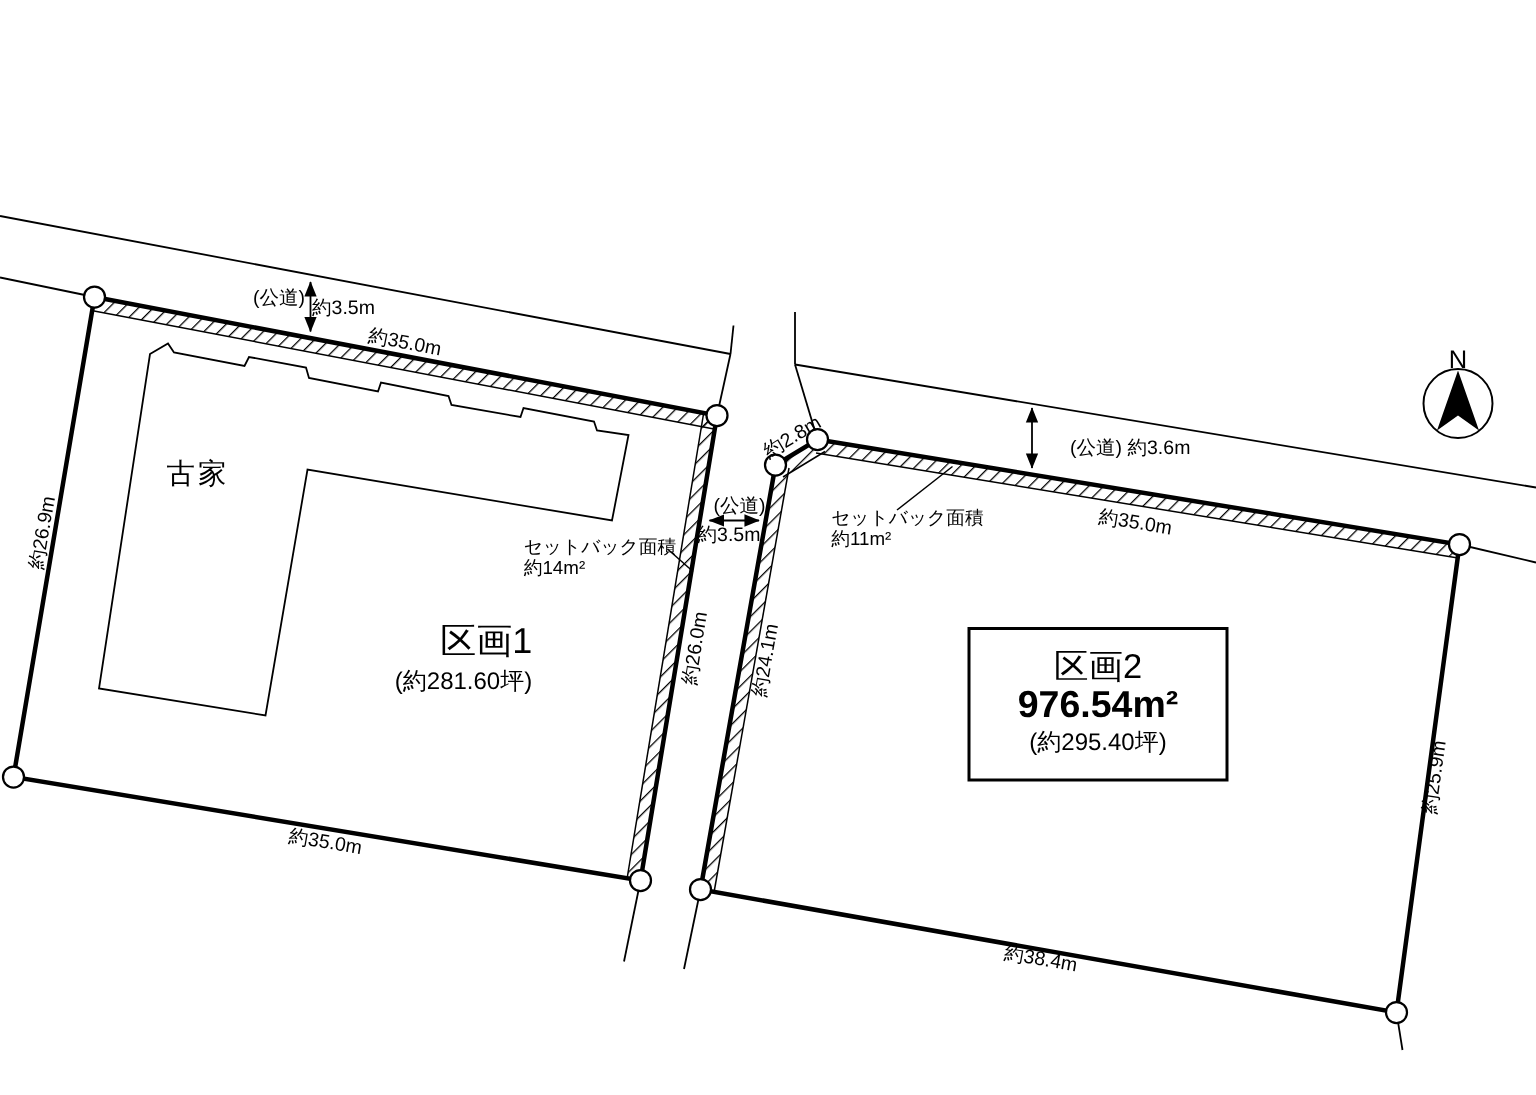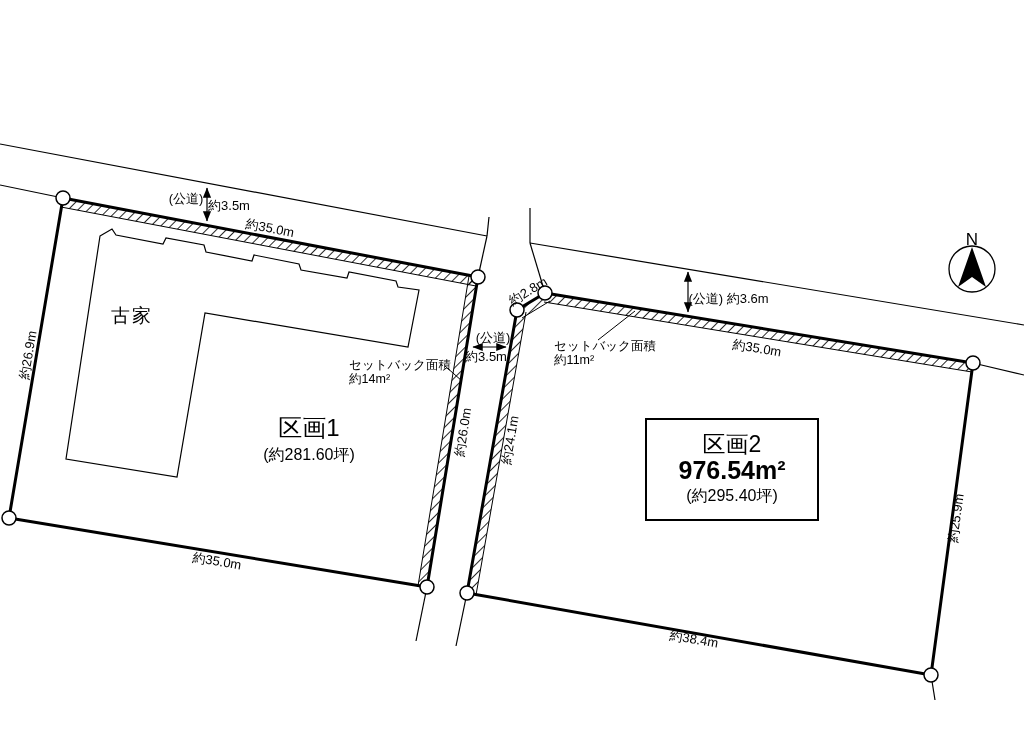--- a/index.html
+++ b/index.html
@@ -5,21 +5,21 @@
   html,body{margin:0;padding:0;background:#fff;}
   .canvas{position:relative;width:1024px;height:730px;background:#ffffff;overflow:hidden;
           font-family:"Liberation Sans","DejaVu Sans",sans-serif;color:#000;}
   .canvas svg{position:absolute;left:0;top:0;}
   .lbl{position:absolute;white-space:nowrap;font-size:13px;line-height:1;
        transform:translate(-50%,-50%);}
   .sb{position:absolute;font-size:12.5px;line-height:13.5px;text-align:left;
       transform:translate(-50%,-50%);white-space:nowrap;}
   .building-lbl{position:absolute;font-size:19px;letter-spacing:2px;
       transform:translate(-50%,-50%);white-space:nowrap;}
-  .plot-block{position:absolute;text-align:center;transform:translate(-50%,-50%);
+  .plot-block{position:absolute;text-align:right;transform:translate(-50%,-50%);
       white-space:nowrap;}
   .plot-block .l1{font-size:24px;line-height:27px;}
   .plot-block .l2{font-size:26px;line-height:27px;}
   .plot-block .l3{font-size:16px;line-height:27px;}
   .plot2-box{position:absolute;left:645px;top:418px;width:170px;height:99px;
       border:2px solid #000;background:#fff;display:flex;flex-direction:column;
       align-items:center;justify-content:center;text-align:center;}
   .plot2-box .l1{font-size:23px;line-height:26px;}
   .plot2-box .l2{font-size:25px;line-height:26px;font-weight:bold;}
   .plot2-box .l3{font-size:16px;line-height:26px;}
@@ -105,21 +105,21 @@
   </svg>
 
   <div class="north-n" style="left:972px;top:240px;">N</div>
 
   <div class="lbl" style="left:186px;top:198px;">(公道)</div>
   <div class="lbl" style="left:229px;top:205px;">約3.5m</div>
 
   <div class="lbl" style="left:493px;top:337px;">(公道)</div>
   <div class="lbl" style="left:486px;top:356px;">約3.5m</div>
 
-  <div class="lbl" style="left:719px;top:298px;padding-left:19px;">(公道) 約3.6m</div>
+  <div class="lbl" style="left:744px;top:298px;padding-left:19px;">(公道) 約3.6m</div>
 
   <div class="lbl" style="left:270px;top:228px;transform:translate(-50%,-50%) rotate(11deg);">約35.0m</div>
   <div class="lbl" style="left:28px;top:355px;transform:translate(-50%,-50%) rotate(-80deg);">約26.9m</div>
   <div class="lbl" style="left:463px;top:432px;transform:translate(-50%,-50%) rotate(-81deg);">約26.0m</div>
   <div class="lbl" style="left:217px;top:561px;transform:translate(-50%,-50%) rotate(9.5deg);">約35.0m</div>
 
   <div class="lbl" style="left:757px;top:348px;transform:translate(-50%,-50%) rotate(9.3deg);">約35.0m</div>
   <div class="lbl" style="left:528px;top:291px;transform:translate(-50%,-50%) rotate(-31deg);">約2.8m</div>
   <div class="lbl" style="left:510px;top:440px;transform:translate(-50%,-50%) rotate(-80deg);">約24.1m</div>
   <div class="lbl" style="left:956px;top:518px;transform:translate(-50%,-50%) rotate(-82deg);">約25.9m</div>

